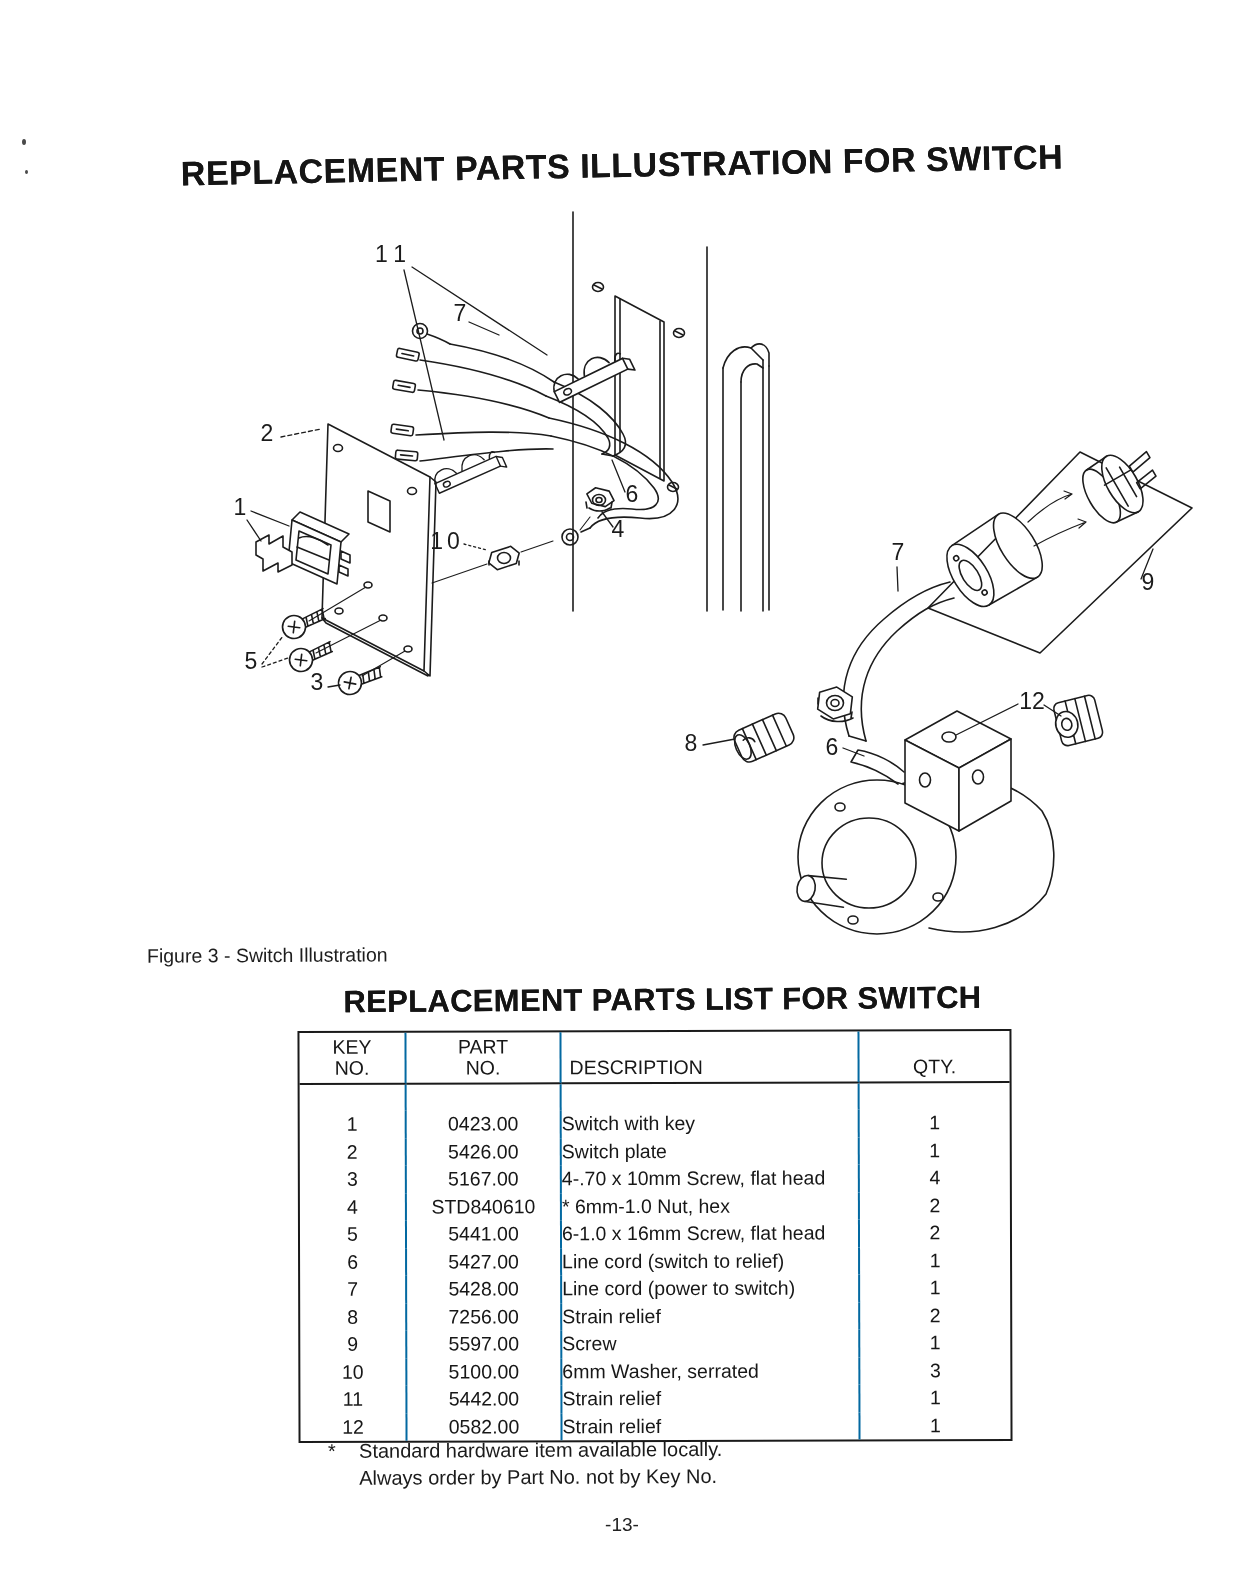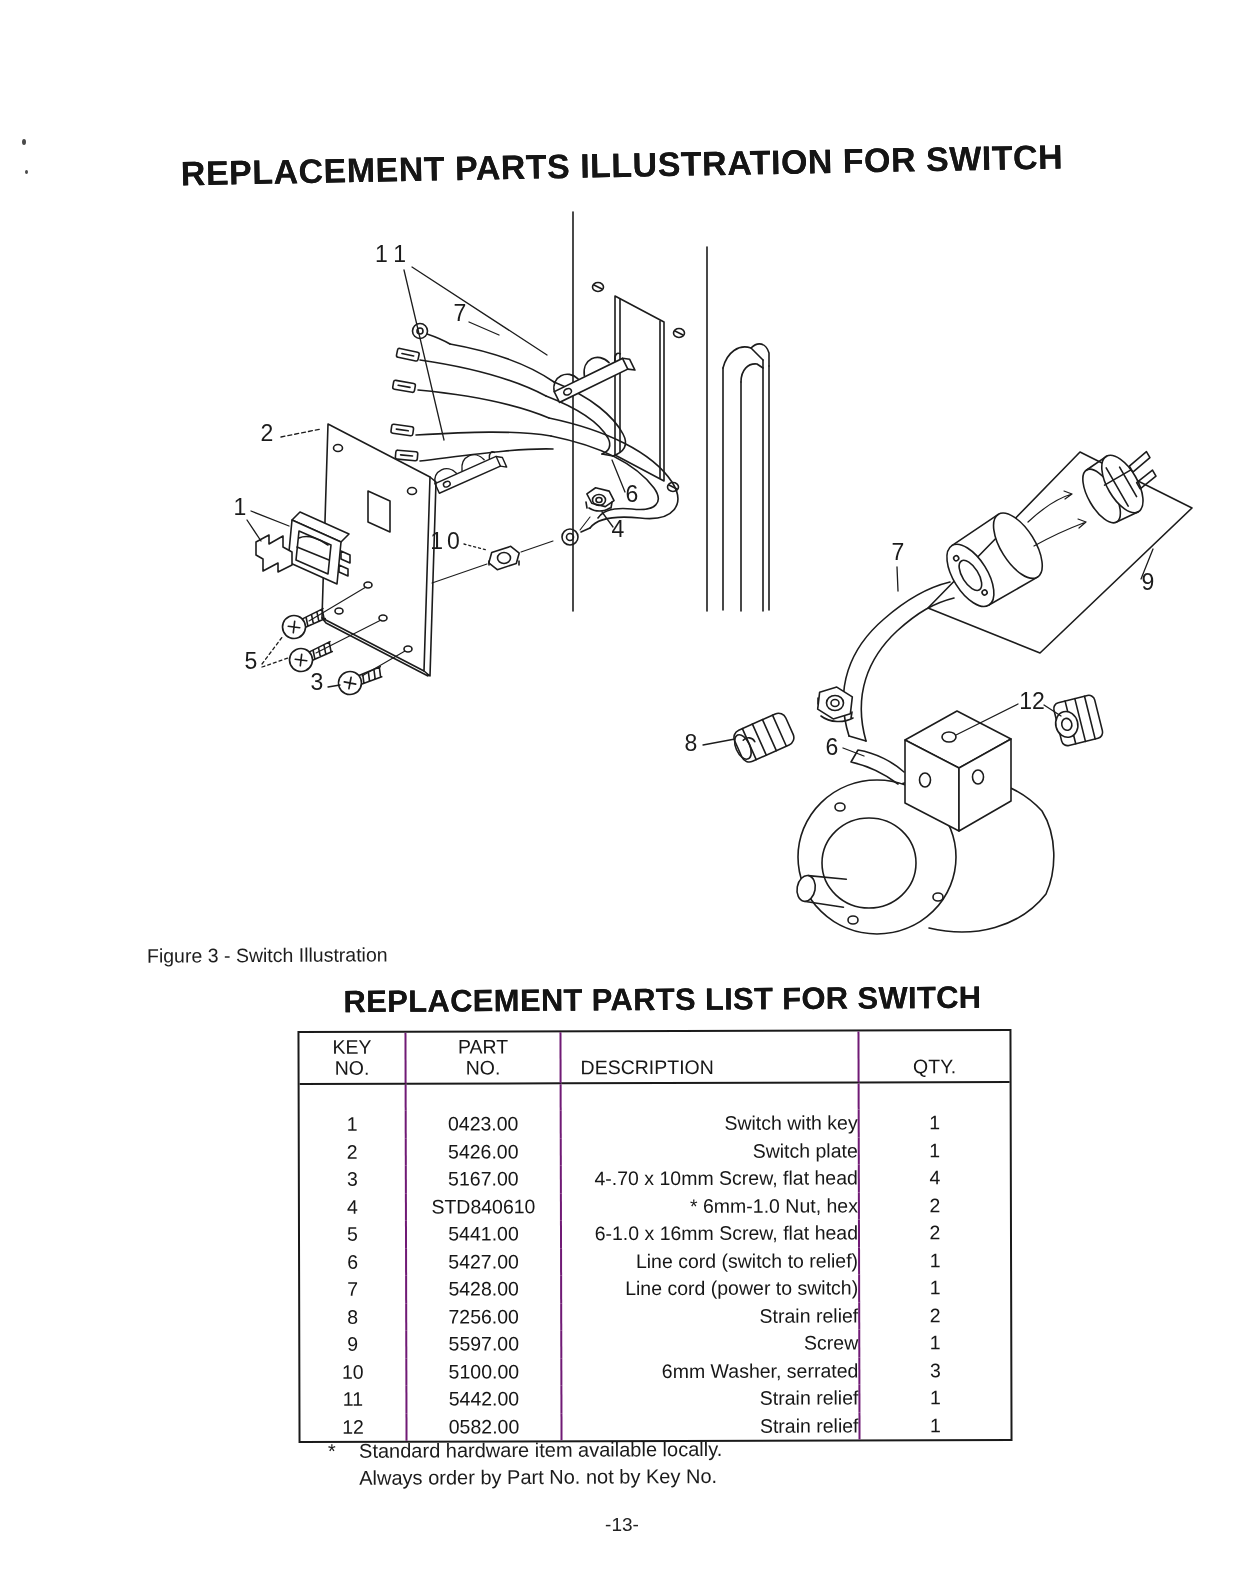--- a/index.html
+++ b/index.html
@@ -23,31 +23,31 @@
     font-size:31px;font-weight:bold;letter-spacing:.3px;
     transform:rotate(-.4deg);color:#141414;text-shadow:0 0 .6px #222;
   }
   .ptable{
     top:1030px;left:298px;width:710px;
     border:2.5px solid #1a1a1a;
     transform:rotate(-.15deg);
     display:grid;grid-template-columns:107px 155px 298px 150px;
     font-size:19.5px;color:#171717;
   }
-  .ptable .cell{border-right:2px solid #701a75;}
+  .ptable .cell{border-right:2px solid #0369a1;}
   .ptable .cell.last{border-right:none;}
   .hcell{
     height:46px;border-bottom:2.5px solid #1a1a1a;
     display:flex;flex-direction:column;justify-content:flex-end;
     align-items:center;padding-bottom:4px;line-height:21px;
   }
-  .hcell.desc{align-items:flex-start;padding-left:19px;}
+  .hcell.desc{align-items:flex-start;padding-left:8px;}
   .spacer{height:26px;}
   .bcell{height:27.5px;line-height:27.5px;text-align:center;white-space:nowrap;}
-  .bcell.desc{text-align:right;padding-left:10px;}
+  .bcell.desc{text-align:left;}
   .footnote{top:1440px;left:328px;font-size:20px;color:#1b1b1b;transform:rotate(-.3deg);}
   .footnote .star{position:absolute;left:0;top:0;}
   .footnote .l1{position:absolute;left:31px;top:0;width:600px;}
   .footnote .l2{position:absolute;left:31px;top:27px;width:600px;}
   .page-num{top:1514px;left:0;width:1244px;text-align:center;font-size:19px;color:#222;}
   .speck{background:#4a4a4a;border-radius:50%;}
   svg text{
     font-family:"Liberation Sans",sans-serif;font-size:23px;fill:#1b1b1b;
   }
   svg .sp1{letter-spacing:7px;}

